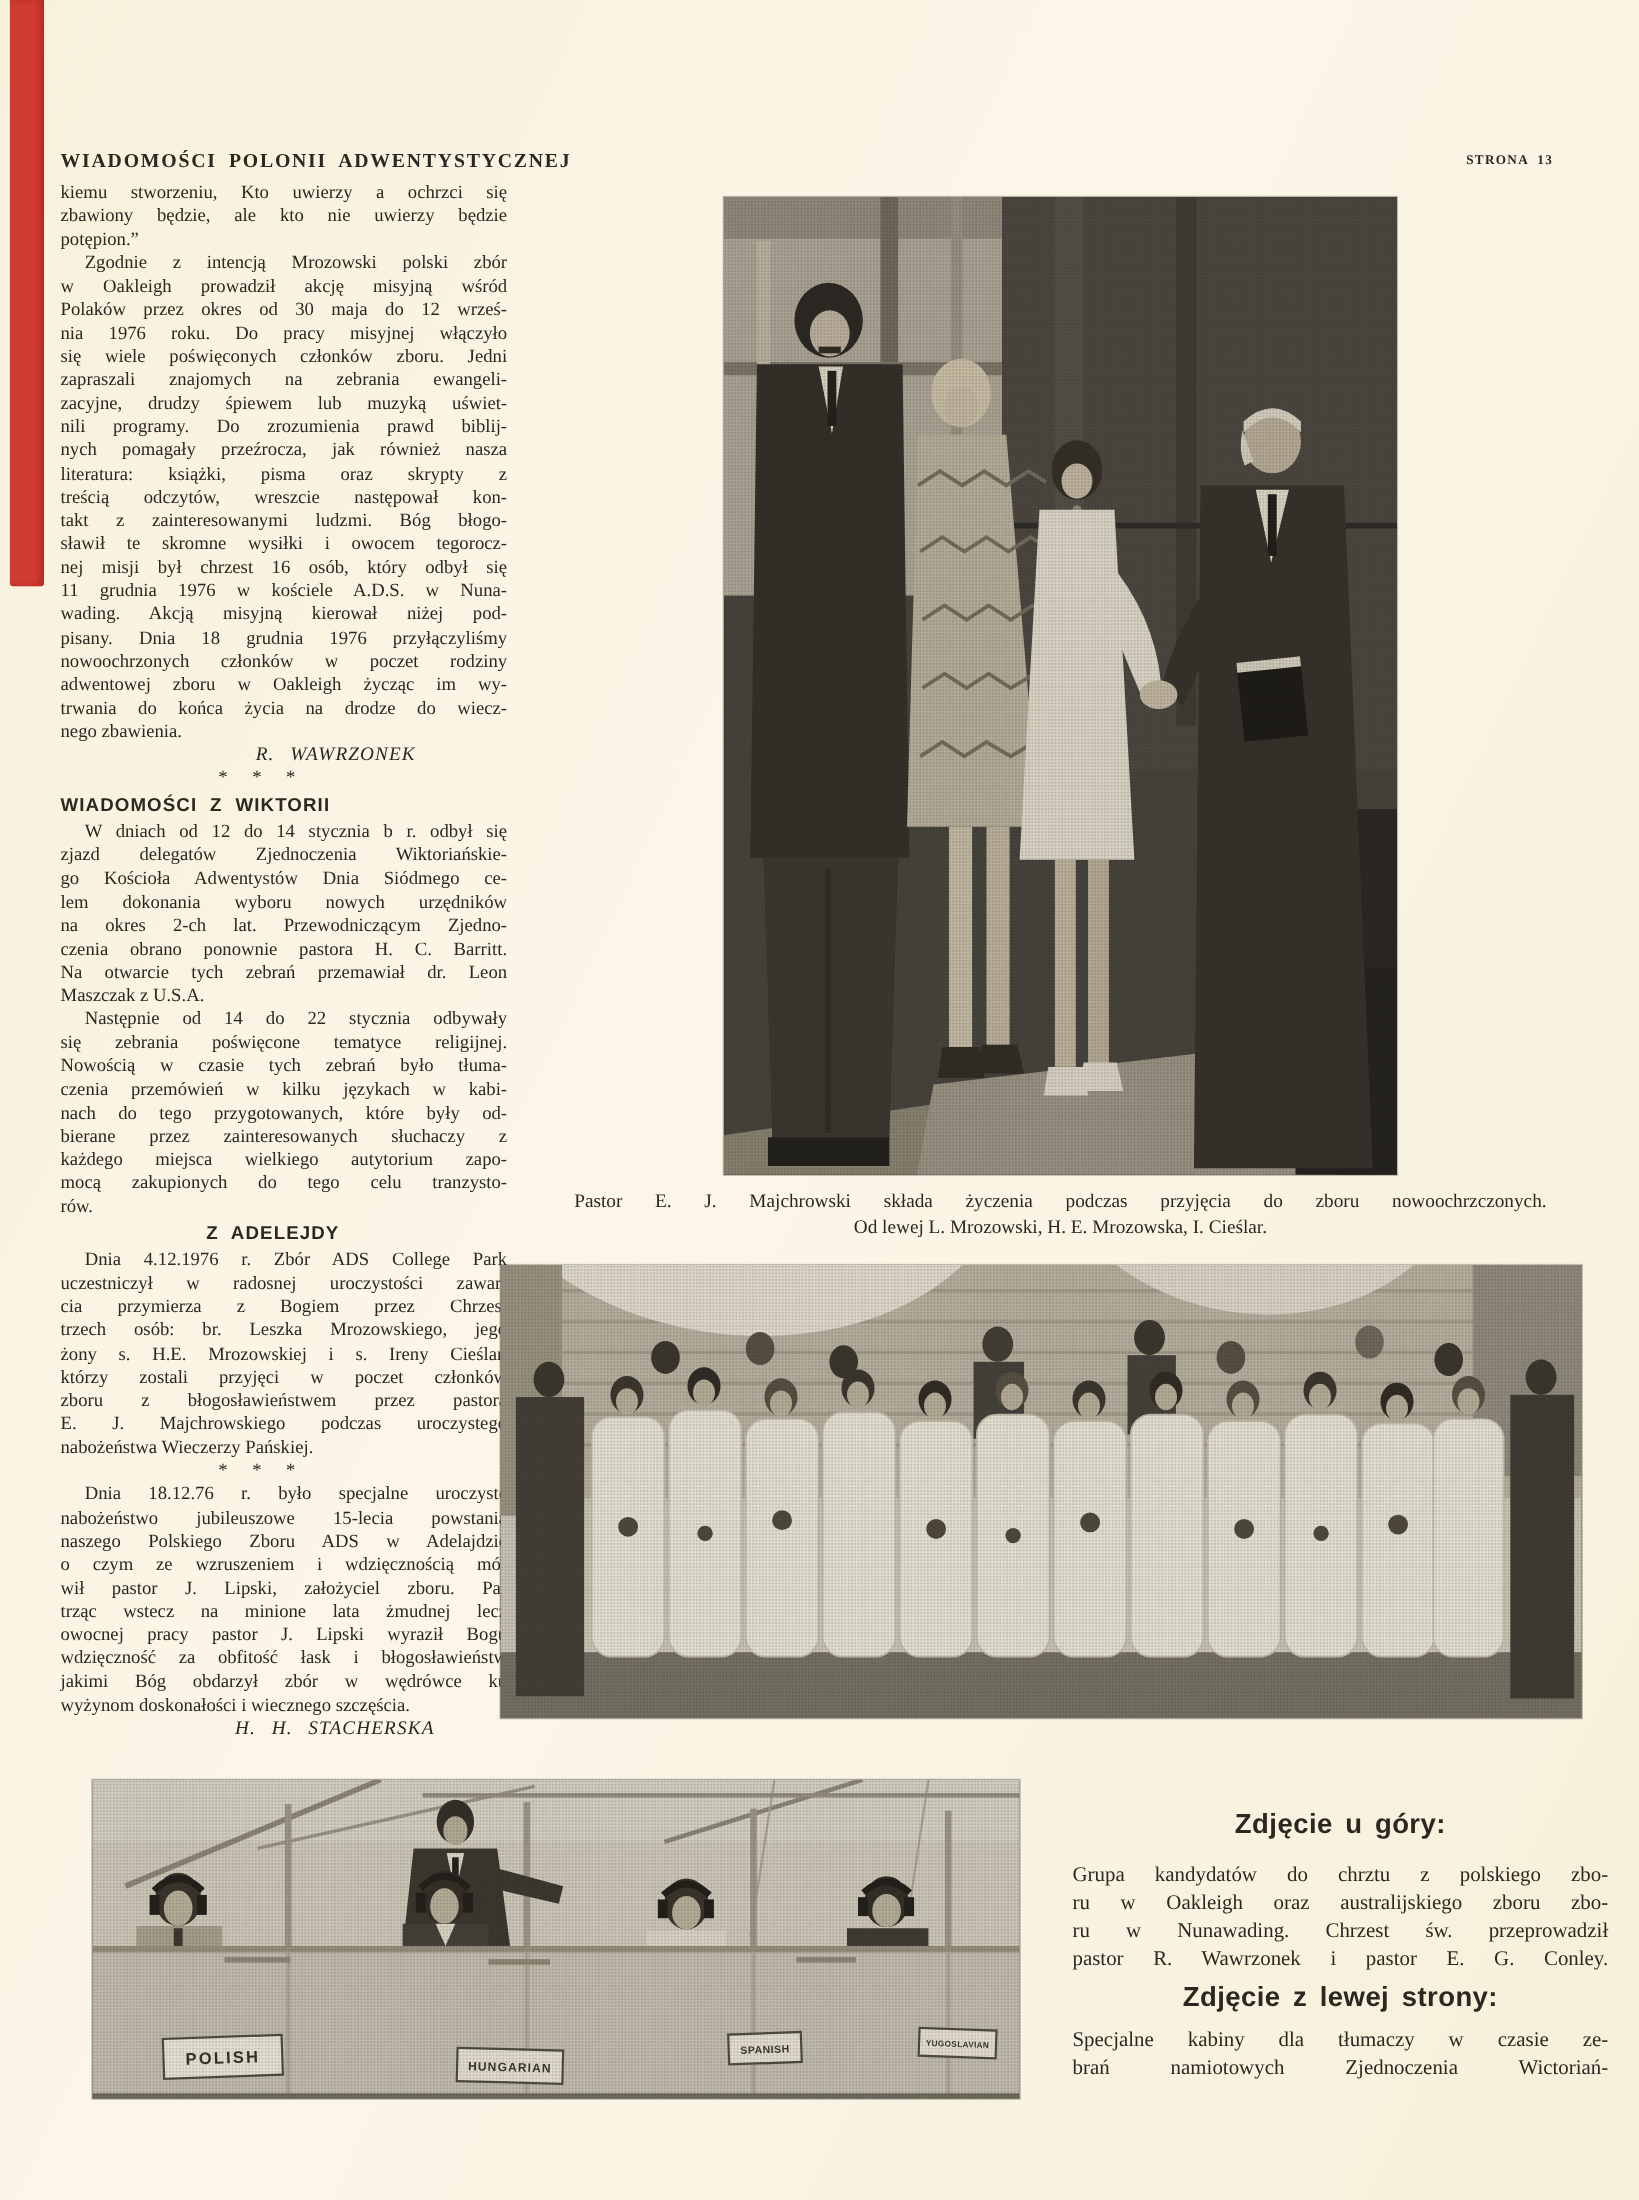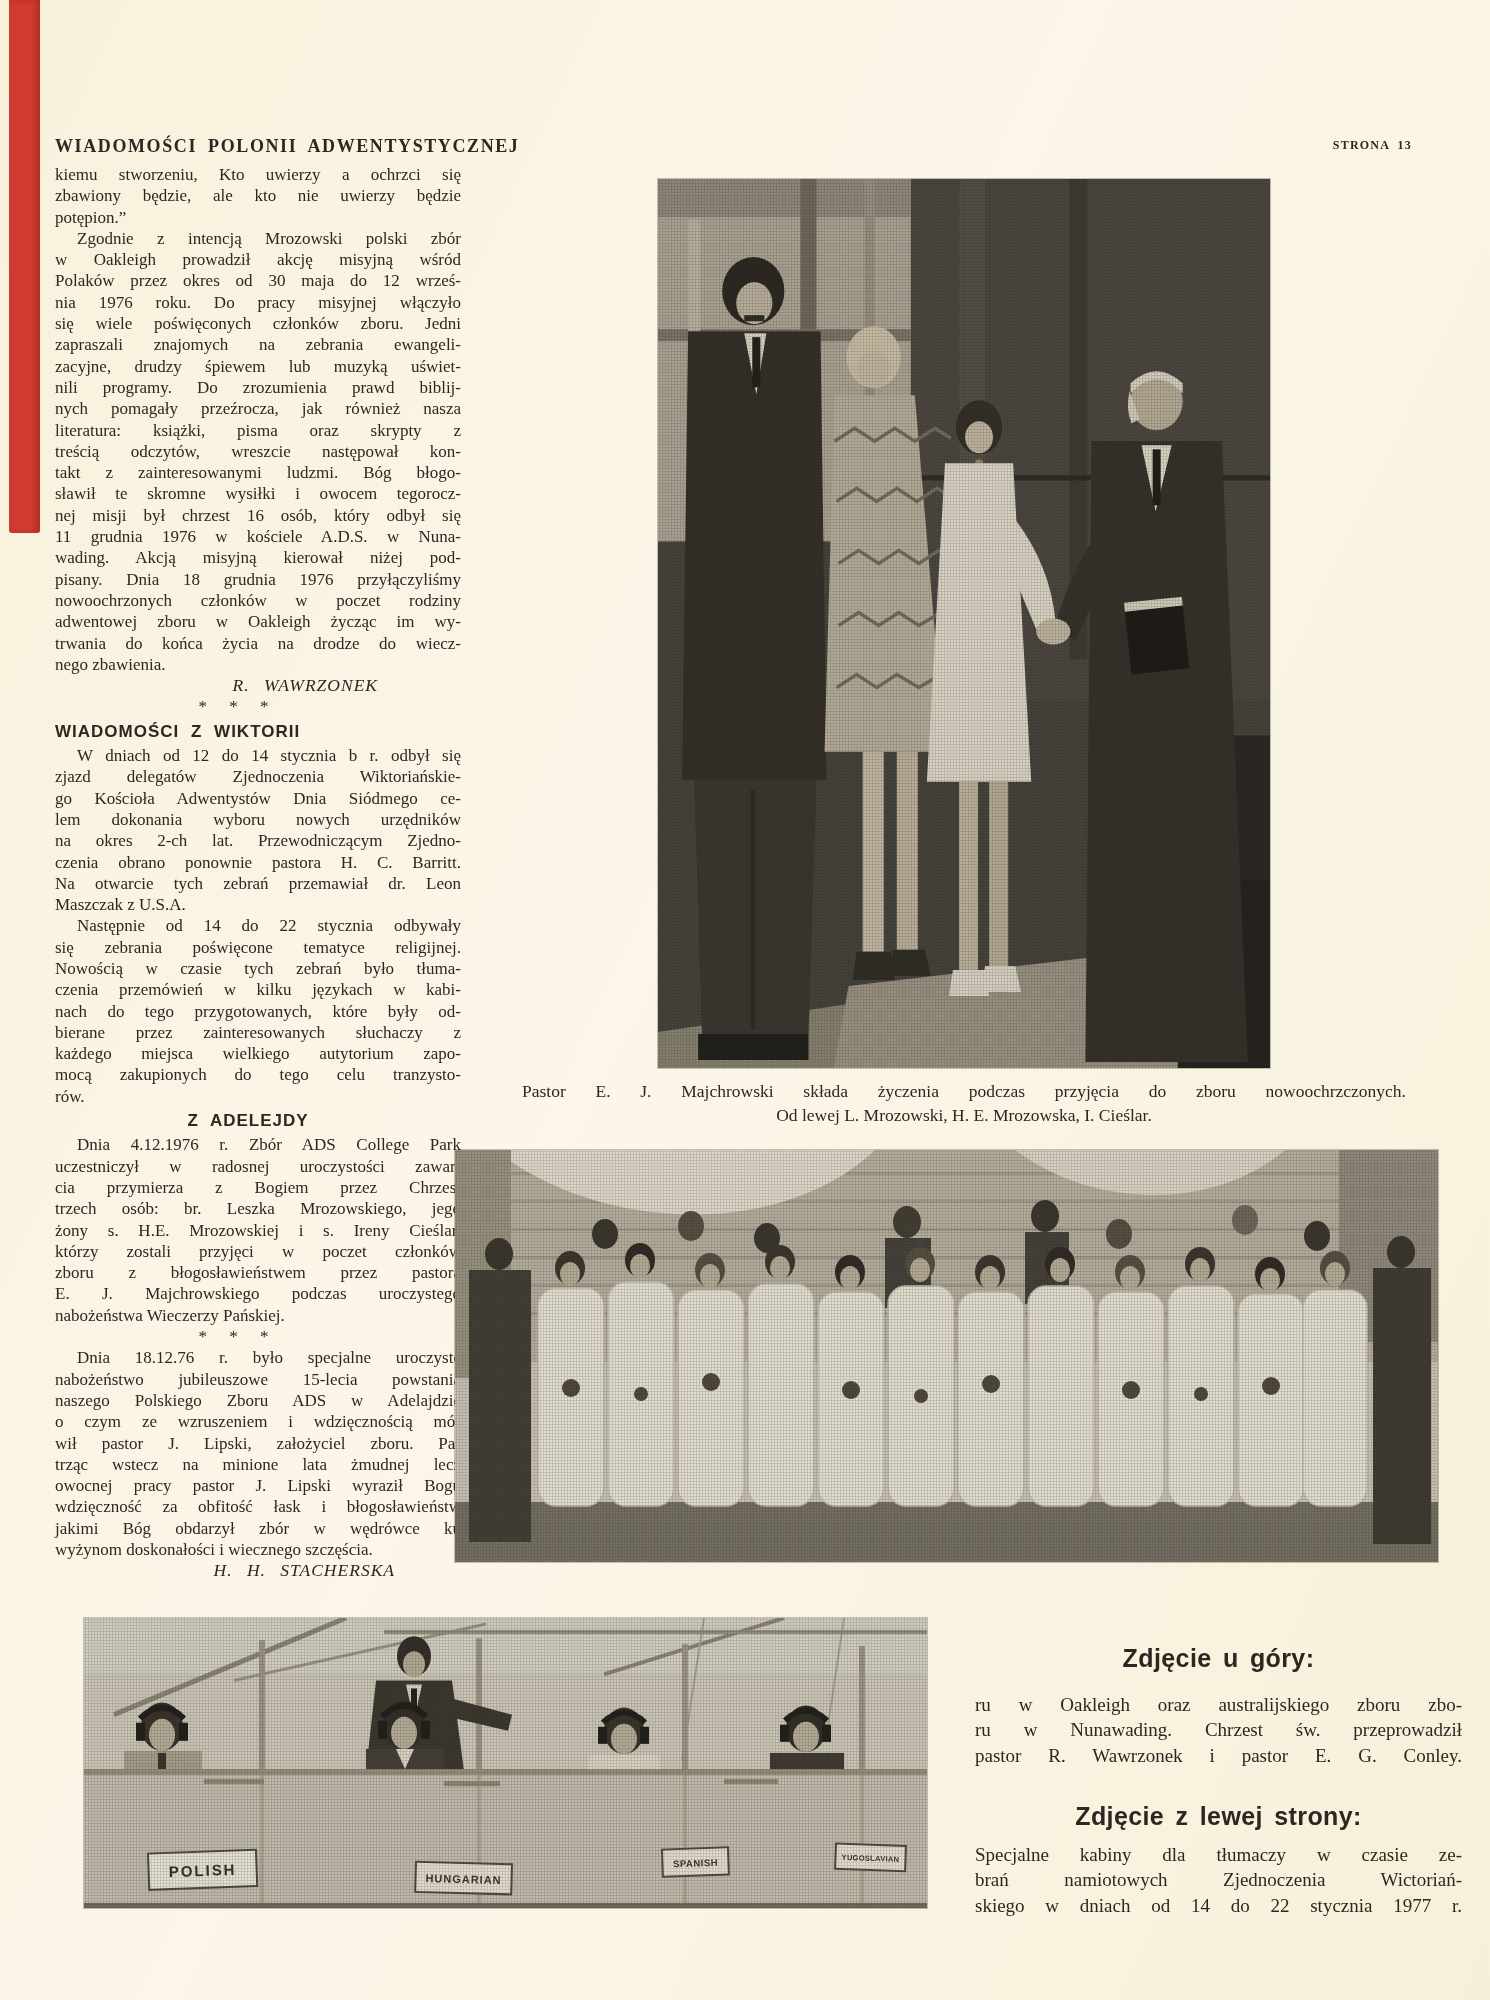--- a/index.html
+++ b/index.html
@@ -358,22 +358,22 @@
     </g>
     <g transform="translate(752,224) rotate(2)">
       <rect x="0" y="0" width="70" height="25" fill="#e2ddce" stroke="#4e4a42" stroke-width="2"></rect>
       <text x="35" y="16" text-anchor="middle" font-family="Liberation Sans, sans-serif" font-size="7.5" font-weight="bold" letter-spacing="0.3" fill="#3a362e">YUGOSLAVIAN</text>
     </g>
   </svg>
 </div>
 
 <div class="notes abs nh1 note-h">Zdjęcie u góry:</div>
 <div class="notes abs np1">
+    <div class="tl jl">Grupa kandydatów do chrztu z polskiego zbo-</div>
     <div class="tl jl">ru w Oakleigh oraz australijskiego zboru zbo-</div>
     <div class="tl jl">ru w Nunawading. Chrzest św. przeprowadził</div>
     <div class="tl jl">pastor R. Wawrzonek i pastor E. G. Conley.</div>
   </div>
 <div class="notes abs nh2 note-h">Zdjęcie z lewej strony:</div>
 <div class="notes abs np2">
     <div class="tl jl">Specjalne kabiny dla tłumaczy w czasie ze-</div>
     <div class="tl jl">brań namiotowych Zjednoczenia Wictoriań-</div>
-    <div class="tl jl">skiego w dniach od 14 do 22 stycznia 1977 r.</div>
   </div>
 
 </body></html>

